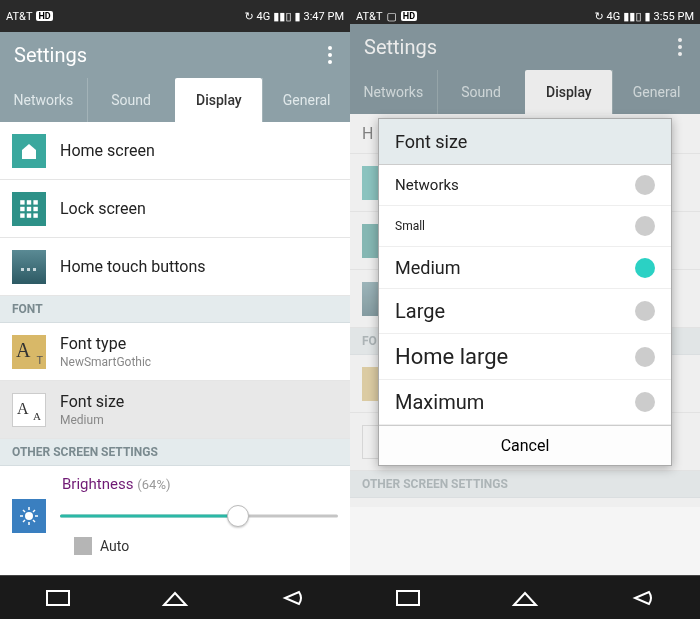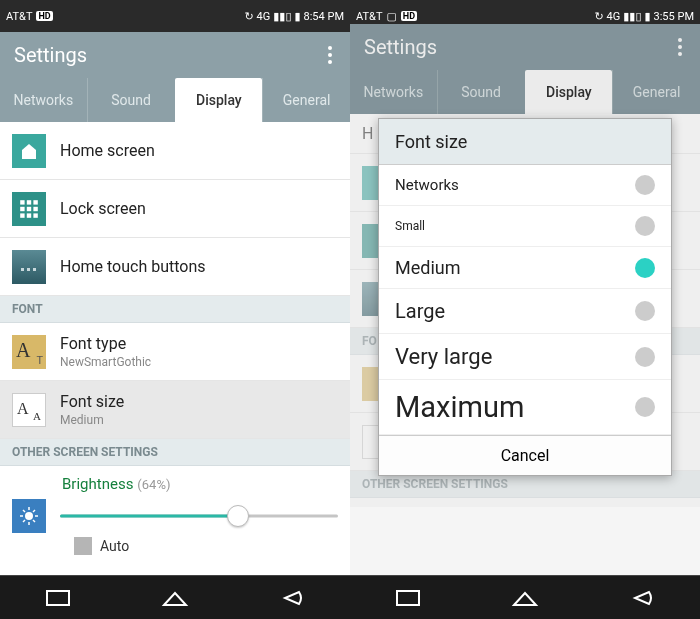--- a/index.html
+++ b/index.html
@@ -25,21 +25,21 @@
   .item { display: flex; align-items: center; padding: 10px 12px; border-bottom: 1px solid #e5e5e5; background: #fff; min-height: 58px; }
   .item.sel { background: #e8e8e8; }
   .item-icon { width: 34px; height: 34px; margin-right: 14px; flex-shrink: 0; display: flex; align-items: center; justify-content: center; }
   .item-text { flex: 1; }
   .item-title { font-size: 16px; color: #222; }
   .item-sub { font-size: 12px; color: #888; margin-top: 2px; }
   
   .section-header { background: #e4ebed; padding: 6px 12px; font-size: 12px; color: #7a8a8f; font-weight: bold; border-bottom: 1px solid #d5dde0; }
   
   .brightness-row { padding: 8px 12px 2px 12px; background: #fff; }
-  .br-label { font-size: 15px; color: #15803d; margin-left: 50px; }
+  .br-label { font-size: 15px; color: #701a75; margin-left: 50px; }
   .br-pct { color: #999; font-size: 13px; }
   .br-ctrl { display: flex; align-items: center; margin-top: 6px; }
   .br-icon { width: 34px; height: 34px; background: #3a7fc0; margin-right: 14px; display: flex; align-items: center; justify-content: center; }
   .slider { flex: 1; height: 24px; position: relative; }
   .slider-track { position: absolute; top: 50%; height: 3px; background: #c5c5c5; width: 100%; transform: translateY(-50%); border-radius: 2px; }
   .slider-fill { position: absolute; top: 50%; height: 3px; background: #2bb8a6; transform: translateY(-50%); border-radius: 2px; }
   .slider-thumb { position: absolute; width: 22px; height: 22px; background: #fff; border: 1px solid #bbb; border-radius: 50%; top: 50%; transform: translate(-50%, -50%); box-shadow: 0 1px 2px rgba(0,0,0,0.2); }
   .auto-row { display: flex; align-items: center; padding: 4px 12px 0 62px; font-size: 14px; color: #333; }
   .auto-chk { width: 18px; height: 18px; background: #b5b5b5; margin-right: 8px; }
   
@@ -66,21 +66,21 @@
   <div class="statusbar">
     <div class="sb-left">
       <span>AT&amp;T</span>
       <span class="sb-badge">HD</span>
     </div>
     <div class="sb-right">
       <span>↻</span>
       <span>4G</span>
       <span>▮▮▯</span>
       <span>▮</span>
-      <span>8:54 PM</span>
+      <span>3:47 PM</span>
     </div>
   </div>
   <div class="header">
     <span>Settings</span>
     <div class="menu-dots">
         <span></span>
         <span></span>
         <span></span>
       </div>
   </div>
@@ -276,25 +276,25 @@
         </div>
         <div class="dlg-opt">
           <div class="dlg-opt-text" style="font-size: 18px;">Medium</div>
           <div class="radio on"></div>
         </div>
         <div class="dlg-opt">
           <div class="dlg-opt-text" style="font-size: 20px;">Large</div>
           <div class="radio"></div>
         </div>
         <div class="dlg-opt">
-          <div class="dlg-opt-text" style="font-size: 22px;">Very large</div>
-          <div class="radio"></div>
-        </div>
-        <div class="dlg-opt">
-          <div class="dlg-opt-text" style="font-size: 29px;">Maximum</div>
+          <div class="dlg-opt-text" style="font-size: 22px;">Home large</div>
+          <div class="radio"></div>
+        </div>
+        <div class="dlg-opt">
+          <div class="dlg-opt-text" style="font-size: 20px;">Maximum</div>
           <div class="radio"></div>
         </div>
       </div>
     <div class="dlg-cancel">Cancel</div>
   </div>
 
   <div class="navbar">
     <div class="nav-btn">
         <svg width="26" height="18">
           <rect x="2" y="2" width="22" height="14" fill="none" stroke="#fff" stroke-width="2"></rect>

